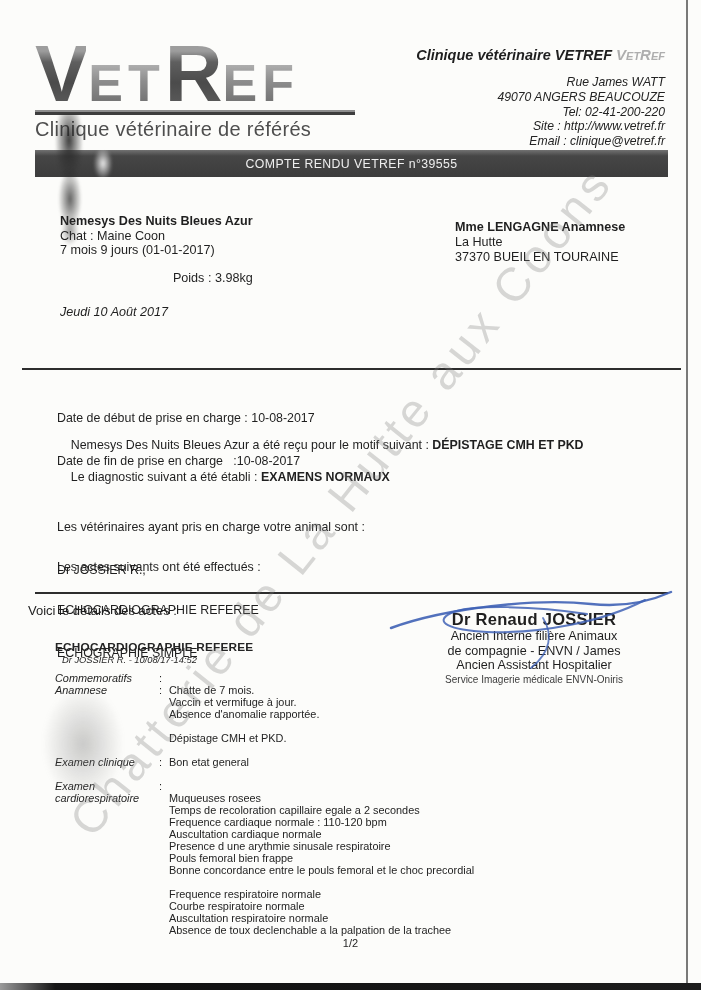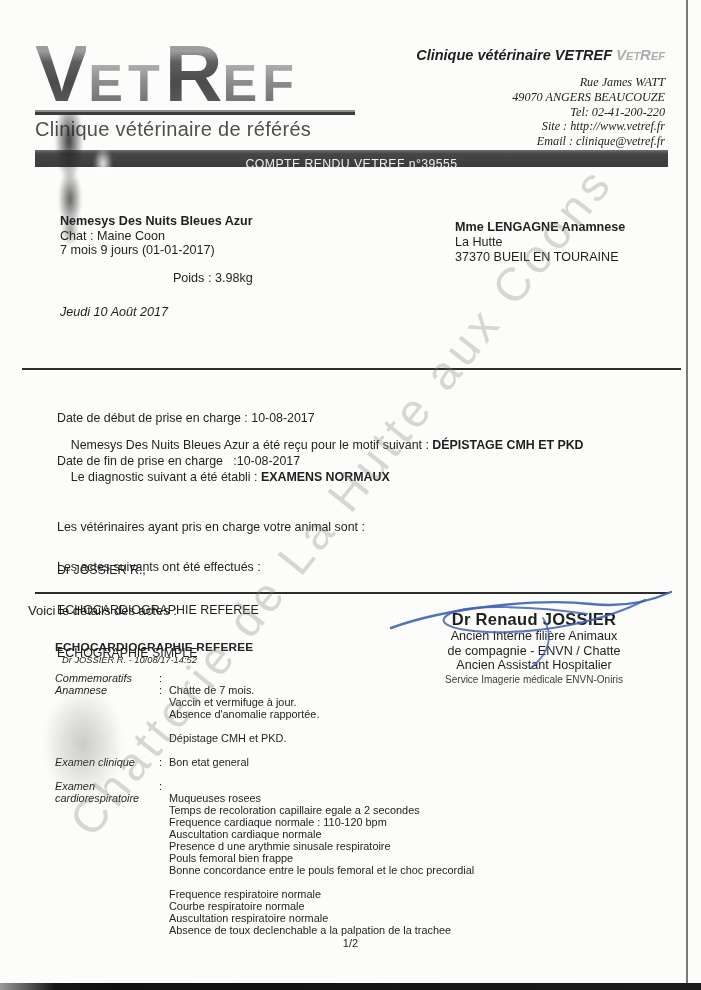--- a/index.html
+++ b/index.html
@@ -18,23 +18,23 @@
   .lg-small { font-size:52px; letter-spacing:5px; padding-left:2px;
         background:linear-gradient(180deg,#b5b5b5 0%,#8d8d8d 45%,#6f6f6f 100%);
         -webkit-background-clip:text; background-clip:text; }
   .logo-rule { width:320px; height:5px; margin-top:1px;
         background:linear-gradient(180deg,#8d8d8d 0%,#8d8d8d 35%,#3d3d3d 40%,#3d3d3d 100%); }
   .logo-tagline { font-size:20px; color:#4e4e4e; margin-top:3px; letter-spacing:0.3px; }
   
   .contact { position:absolute; right:36px; top:46px; z-index:2; text-align:right; font-style:italic; }
   .contact-title { font-size:14.5px; font-weight:bold; margin-bottom:12px; }
   .mini-logo { color:#aeaeae; font-weight:bold; font-variant:small-caps; font-size:15px; }
-  .contact-line { font-size:12.2px; line-height:14.8px; font-weight:500; color:#232323;font-family:Liberation Serif, serif; }
-  
-  .banner { position:absolute; left:35px; top:150px; width:633px; height:17px; z-index:2;
+  .contact-line { font-size:12.2px; line-height:14.8px; font-weight:500; color:#232323; }
+  
+  .banner { position:absolute; left:35px; top:150px; width:633px; height:27px; z-index:2;
     background:linear-gradient(180deg,#717171 0%,#464646 22%,#3c3c3c 100%);
     color:#efefef; font-size:12.3px; text-align:center; line-height:28px; letter-spacing:0.4px; }
   
   .patient { position:absolute; left:60px; top:214px; z-index:2; font-size:12.6px; line-height:14.6px; }
   .owner   { position:absolute; left:455px; top:220px; z-index:2; font-size:12.6px; line-height:15px; }
   .bold { font-weight:bold; }
   .weight { margin-top:13px;text-align:right; }
   .vdate  { margin-top:20px; font-style:italic; }
   
   .rule { position:absolute; background:#2d2d2d; height:2px; z-index:2; }
@@ -273,21 +273,21 @@
   </div>
 
   <div class="sig">
     <svg class="sig-svg" width="290" height="96" viewBox="0 0 290 96">
       <path d="M4 42 C 58 22, 150 12, 204 18 C 240 22, 266 14, 284 6" fill="none" stroke="#3f62b5" stroke-width="2.4" stroke-linecap="round" opacity="0.9"></path>
       <path d="M258 14 C 216 36, 152 48, 100 46 C 62 44, 46 36, 64 27 C 84 18, 150 20, 200 28" fill="none" stroke="#3f62b5" stroke-width="2" stroke-linecap="round" opacity="0.85"></path>
       <path d="M156 32 C 166 48, 164 66, 144 82" fill="none" stroke="#3f62b5" stroke-width="1.8" stroke-linecap="round" opacity="0.8"></path>
     </svg>
     <div class="sig-name">Dr Renaud JOSSIER</div>
     <div class="sig-line">Ancien Interne filière Animaux</div>
-    <div class="sig-line">de compagnie - ENVN / Chatte</div>
+    <div class="sig-line">de compagnie - ENVN / James</div>
     <div class="sig-line">Ancien Assistant Hospitalier</div>
     <div class="sig-line sig-line-small">Service Imagerie médicale ENVN-Oniris</div>
   </div>
 
   <div class="pagenum">1/2</div>
 
   <div class="smudge sm1"></div>
   <div class="smudge sm2"></div>
   <div class="smudge sm3"></div>
   <div class="smudge smw"></div>

